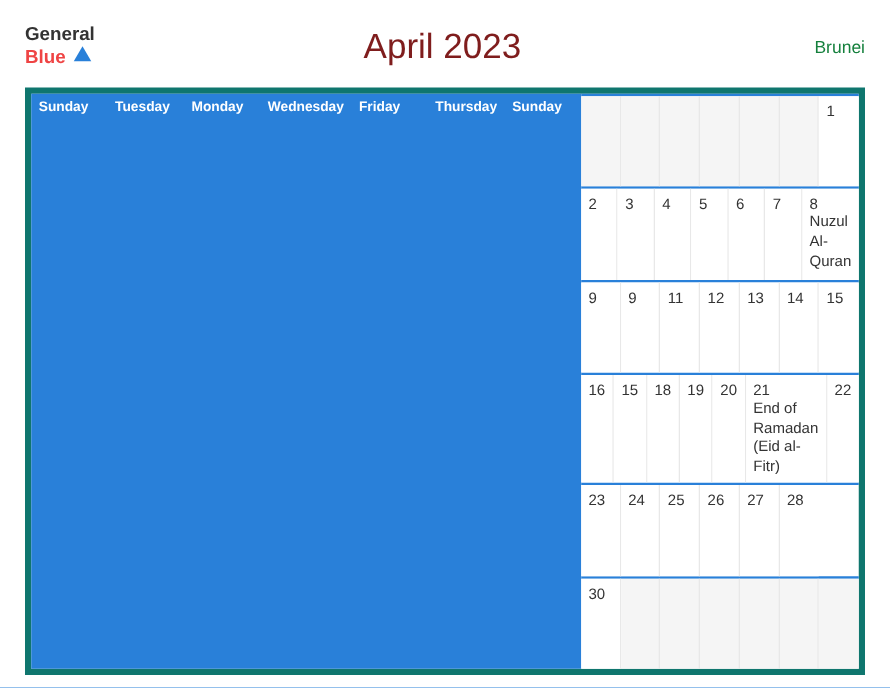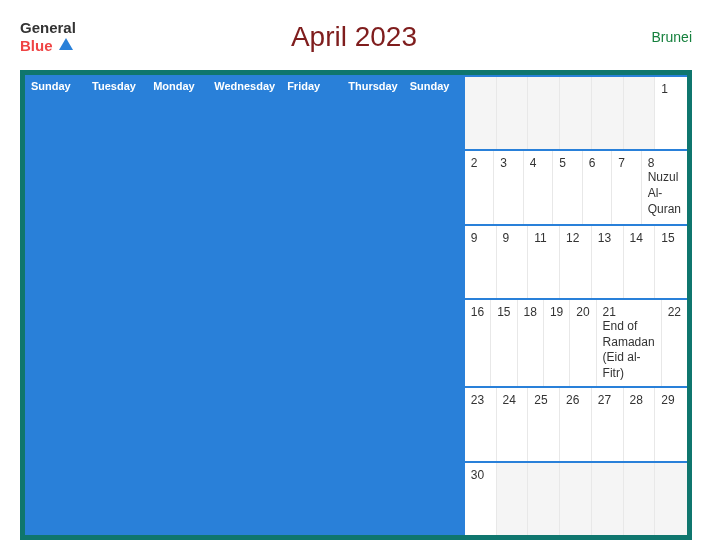--- a/index.html
+++ b/index.html
@@ -248,23 +248,20 @@
         </div>
         <div class="calendar-cell">
           <span class="cell-date">26</span>
         </div>
         <div class="calendar-cell">
           <span class="cell-date">27</span>
         </div>
         <div class="calendar-cell">
           <span class="cell-date">28</span>
         </div>
-        <div class="calendar-cell">
-          <span class="cell-date">29</span>
-        </div>
       </div>
       <div class="calendar-row">
         <div class="calendar-cell">
           <span class="cell-date">30</span>
         </div>
         <div class="calendar-cell empty"></div>
         <div class="calendar-cell empty"></div>
         <div class="calendar-cell empty"></div>
         <div class="calendar-cell empty"></div>
         <div class="calendar-cell empty"></div>

